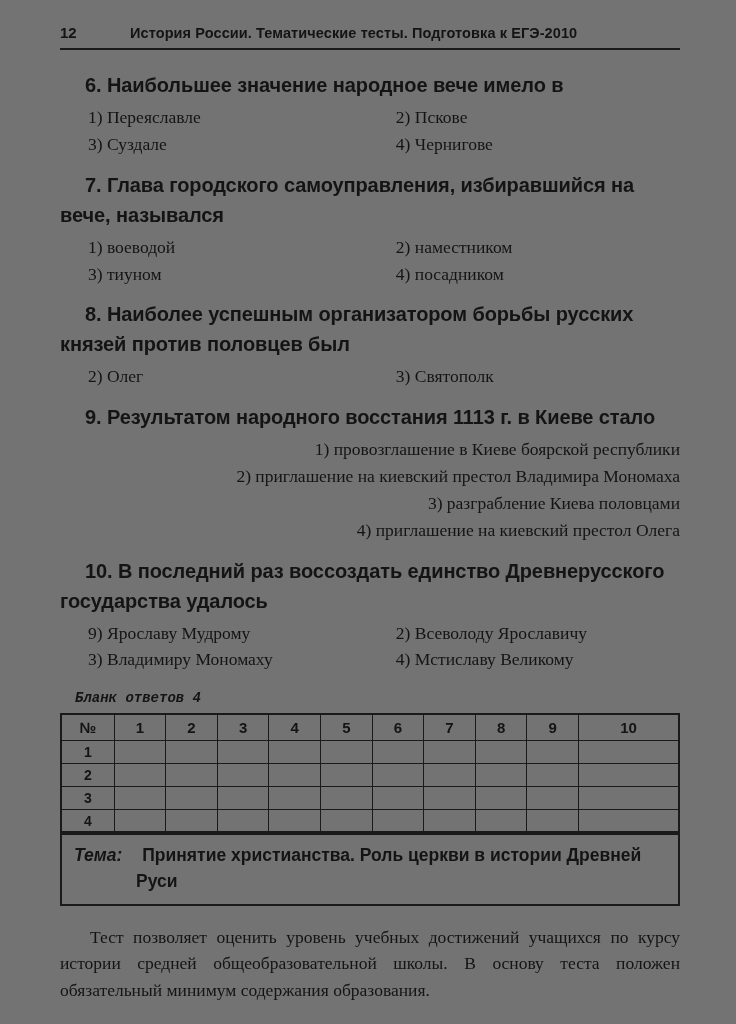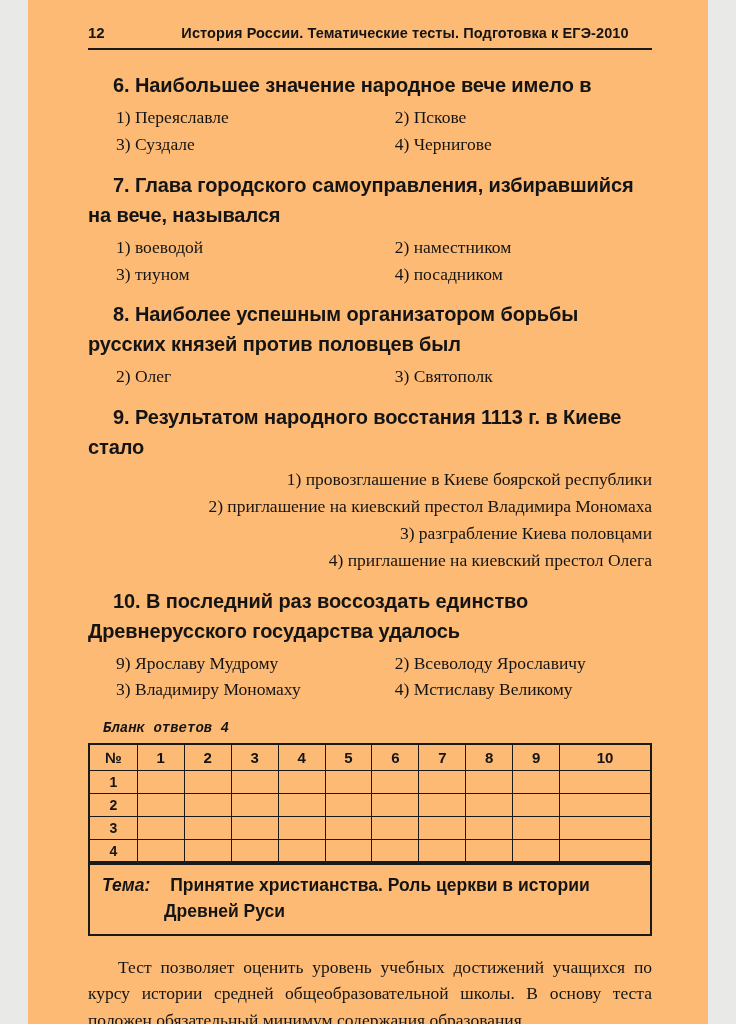--- a/index.html
+++ b/index.html
@@ -1,34 +1,34 @@
 <!DOCTYPE html>
 <html lang="ru"><head>
 <meta charset="utf-8">
 <style>
   * { box-sizing: border-box; margin: 0; padding: 0; }
   html, body { background: #e9e9e7; }
   body { font-family: "Liberation Serif", serif; color: #141414; }
   .page {
-    width: 680px; height: 1024px;
+    width: 736px; height: 1024px;
     margin: 0 auto;
-    background: #fdba74;
+    background: #737373;
     padding: 24px 56px 20px 60px;
     position: relative;
     overflow: hidden;
   }
 
   
   .runhead {
     display: flex; align-items: baseline;
     font-family: "Liberation Sans", sans-serif;
     font-weight: bold;
   }
   .runhead .pageno { font-size: 15px; width: 70px; }
-  .runhead .title  { font-size: 14.5px; flex: 1; text-align: center; letter-spacing: .1px; }
+  .runhead .title  { font-size: 14.5px; flex: 1; letter-spacing: .1px; }
   .headrule { border: 0; border-top: 2px solid #1a1a1a; margin: 7px 0 20px 0; }
 
   
   .question { margin-bottom: 13px; }
   .stem {
     font-family: "Liberation Sans", sans-serif;
     font-weight: bold;
     font-size: 20px;
     line-height: 1.5;
     letter-spacing: -0.1px;

